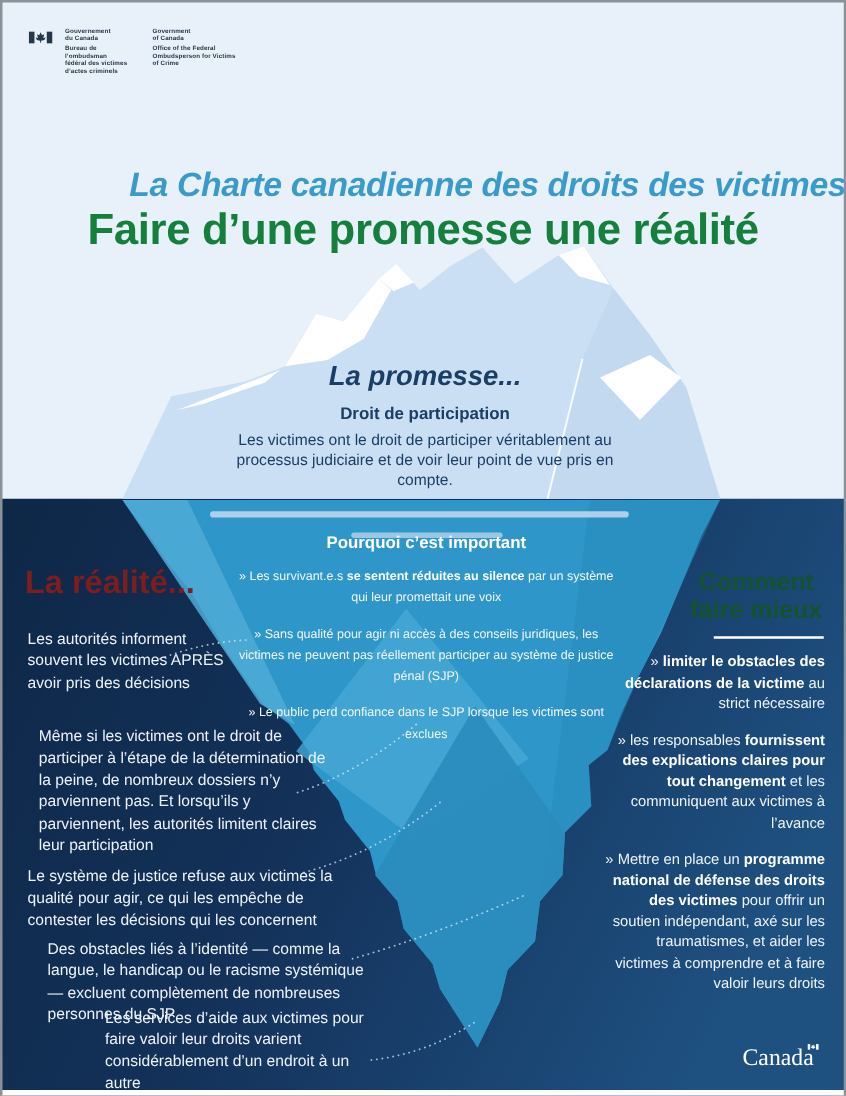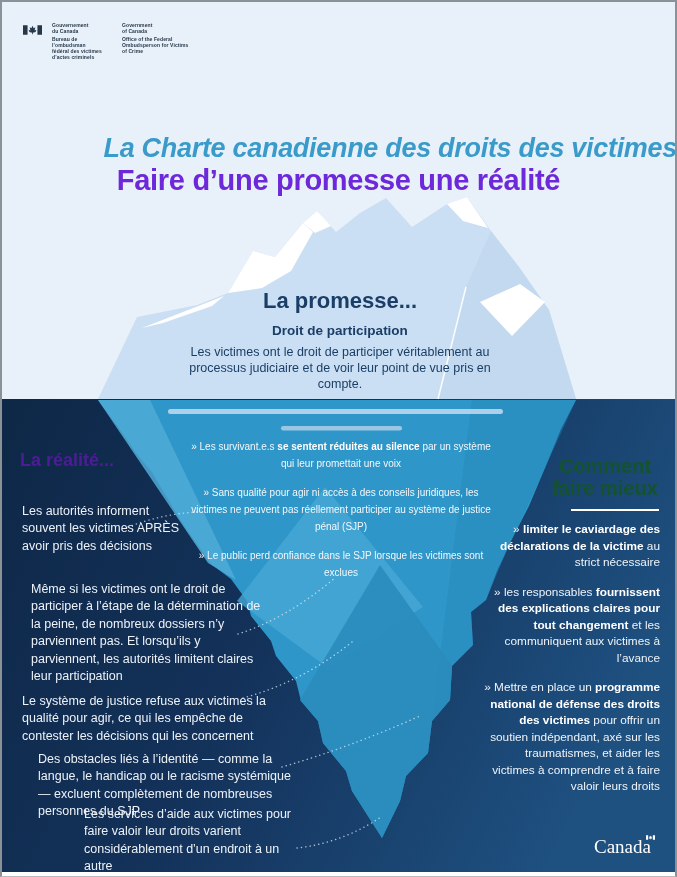--- a/index.html
+++ b/index.html
@@ -14,37 +14,37 @@
   .fip{top:23px;left:23px;display:flex;align-items:flex-start;}
   .fip-flag{margin-top:2px;}
   .fip-col{font-size:5px;line-height:5.7px;font-weight:bold;color:#26374a;letter-spacing:.1px;}
   .fip-col.fr{margin-left:10px;width:58px;}
   .fip-col.en{margin-left:12px;width:70px;}
   .fip-col div:nth-child(3){margin-top:3px;}
 
   
   .title1{top:133px;left:0;right:0;text-align:right;font-size:27px;font-weight:bold;
           font-style:italic;color:#3a9bcb;letter-spacing:-0.3px;}
-  .title2{top:164px;left:0;right:0;text-align:center;font-size:29px;font-weight:bold;
-          color:#6d28d9;letter-spacing:-0.3px;}
+  .title2{top:164px;left:0;right:0;text-align:center;font-size:35px;font-weight:bold;
+          color:#15803d;letter-spacing:-0.3px;}
 
   
   .promise{top:288px;left:168px;width:344px;text-align:center;color:#1b3e66;}
-  .promise-h{font-size:22px;font-weight:bold;}
+  .promise-h{font-size:22px;font-weight:bold;font-style:italic;}
   .promise-sub{font-size:13.5px;font-weight:bold;margin-top:9px;}
   .promise-body{font-size:12.5px;line-height:16px;margin-top:6px;font-weight:500;}
 
   
   .why{top:426px;left:190px;width:302px;text-align:center;color:#ffffff;}
   .why-h{font-size:13.5px;font-weight:bold;}
   .why p{font-size:10px;line-height:17px;margin:12px 0 0 0;font-weight:400;color:#f2f7fb;}
   .why b,.better b{font-weight:bold;color:#ffffff;}
 
   
-  .reality-h{top:450px;left:20px;font-size:18px;font-weight:bold;color:#4c1d95;}
+  .reality-h{top:450px;left:20px;font-size:26px;font-weight:bold;color:#7f1d1d;}
   .r-p{color:#edf2f8;font-size:12.5px;line-height:17.5px;}
   .rp1{top:490px;left:22px;width:172px;}
   .rp2{top:568px;left:31px;width:240px;}
   .rp3{top:680px;left:22px;width:250px;}
   .rp4{top:738px;left:38px;width:264px;}
   .rp5{top:793px;left:84px;width:226px;}
 
   
   .better-h{top:455px;left:545px;width:120px;text-align:center;color:#14532d;
             font-size:20px;line-height:22px;font-weight:bold;}
@@ -130,39 +130,40 @@
   <div class="txt title1">La Charte canadienne des droits des victimes</div>
   <div class="txt title2">Faire d’une promesse une réalité</div>
 
   <section class="txt promise">
     <div class="promise-h">La promesse...</div>
     <div class="promise-sub">Droit de participation</div>
     <div class="promise-body">Les victimes ont le droit de participer véritablement au processus judiciaire et de voir leur point de vue pris en compte.</div>
   </section>
 
   <section class="txt why">
+    <div class="why-h">Pourquoi c’est important</div>
     <p><span>» Les survivant.e.s </span><b>se sentent réduites au silence</b><span> par un système qui leur promettait une voix</span></p>
     <p><span>» Sans qualité pour agir ni accès à des conseils juridiques, les victimes ne peuvent pas réellement participer au système de justice pénal (SJP)</span><b></b><span></span></p>
     <p><span>» Le public perd confiance dans le SJP lorsque les victimes sont exclues</span><b></b><span></span></p>
   </section>
 
   <div class="txt reality-h">La réalité...</div>
   <p class="txt r-p rp1">Les autorités informent souvent les victimes APRÈS avoir pris des décisions</p>
   <p class="txt r-p rp2">Même si les victimes ont le droit de participer à l’étape de la détermination de la peine, de nombreux dossiers n’y parviennent pas. Et lorsqu’ils y parviennent, les autorités limitent claires leur participation</p>
   <p class="txt r-p rp3">Le système de justice refuse aux victimes la qualité pour agir, ce qui les empêche de contester les décisions qui les concernent</p>
   <p class="txt r-p rp4">Des obstacles liés à l’identité — comme la langue, le handicap ou le racisme systémique — excluent complètement de nombreuses personnes du SJP</p>
   <p class="txt r-p rp5">Les services d’aide aux victimes pour faire valoir leur droits varient considérablement d’un endroit à un autre</p>
 
   <div class="txt better-h">
     <div>Comment</div>
     <div>faire mieux</div>
   </div>
   <div class="txt better-divider"></div>
   <section class="txt better">
-    <p><span>» </span><b>limiter le caviardage des déclarations de la victime</b><span> au strict nécessaire</span></p>
+    <p><span>» </span><b>limiter le obstacles des déclarations de la victime</b><span> au strict nécessaire</span></p>
     <p><span>» les responsables </span><b>fournissent des explications claires pour tout changement</b><span> et les communiquent aux victimes à l’avance</span></p>
     <p><span>» Mettre en place un </span><b>programme national de défense des droits des victimes</b><span> pour offrir un soutien indépendant, axé sur les traumatismes, et aider les victimes à comprendre et à faire valoir leurs droits</span></p>
   </section>
 
   <div class="txt wordmark">
     <span>Canada</span>
     <svg class="wm-flag" width="9" height="5" viewBox="0 0 100 50">
       <g fill="#ffffff">
         <rect x="0" y="0" width="24" height="50"></rect>
         <rect x="76" y="0" width="24" height="50"></rect>

